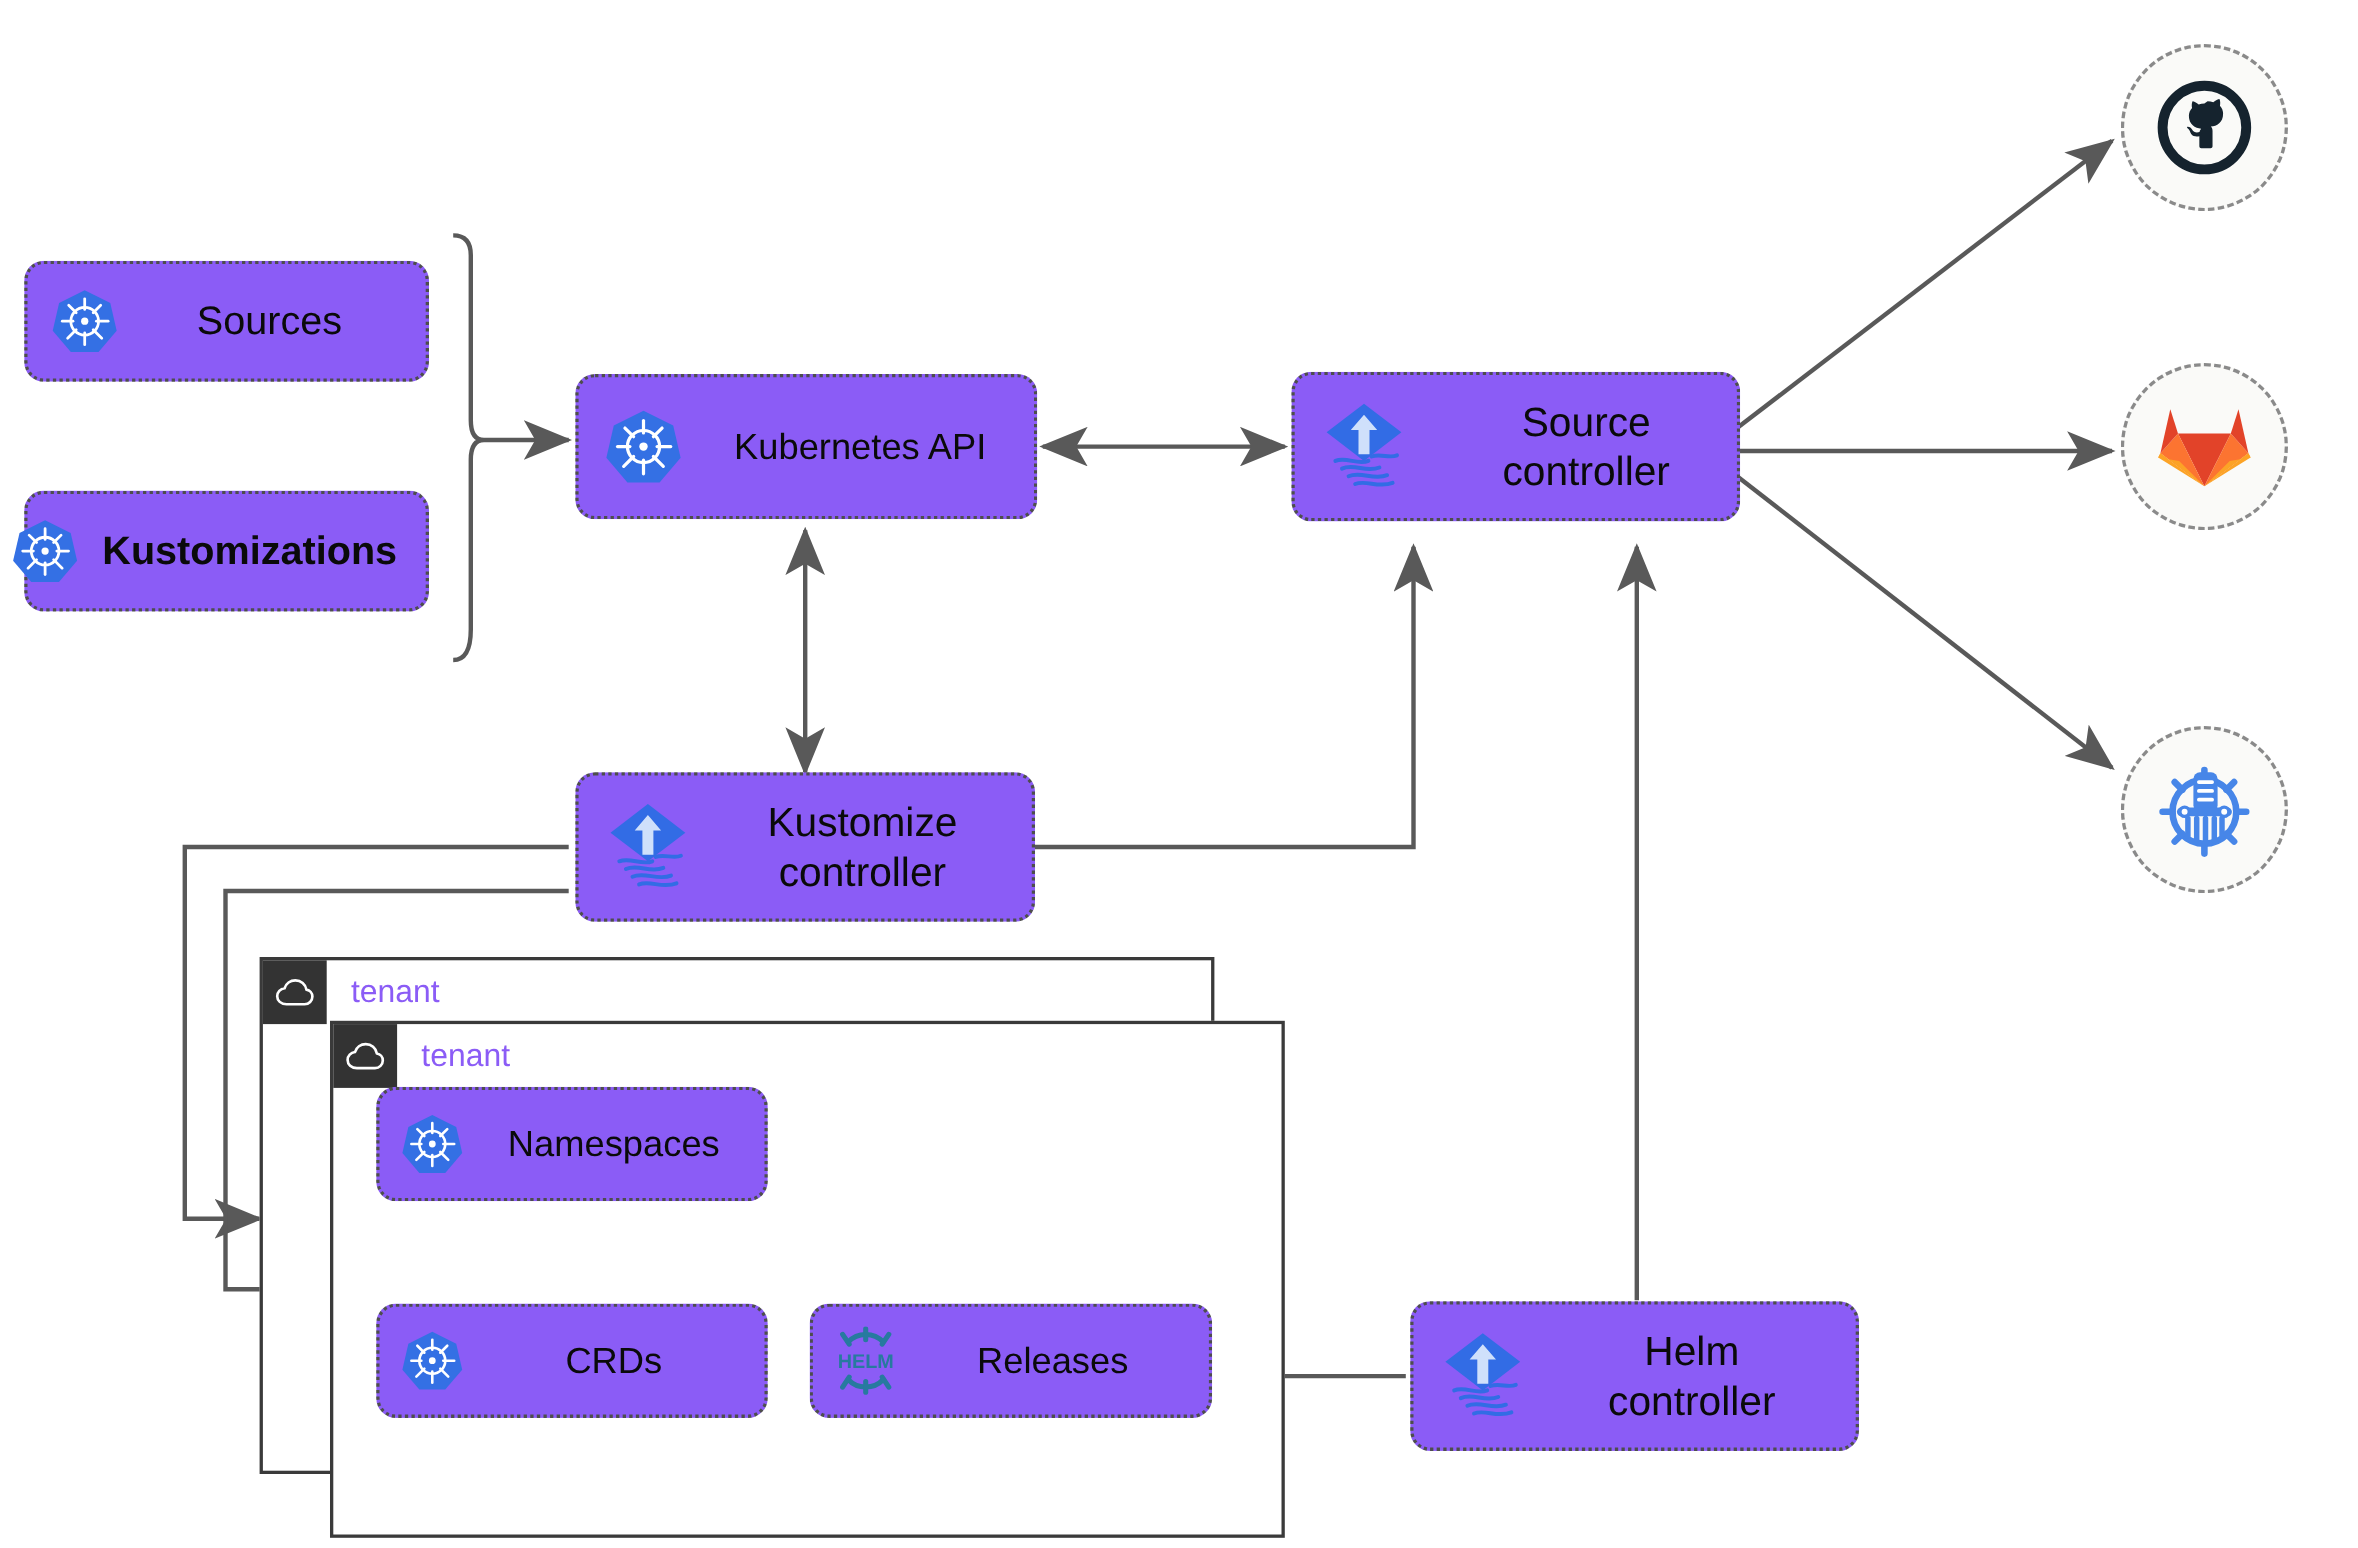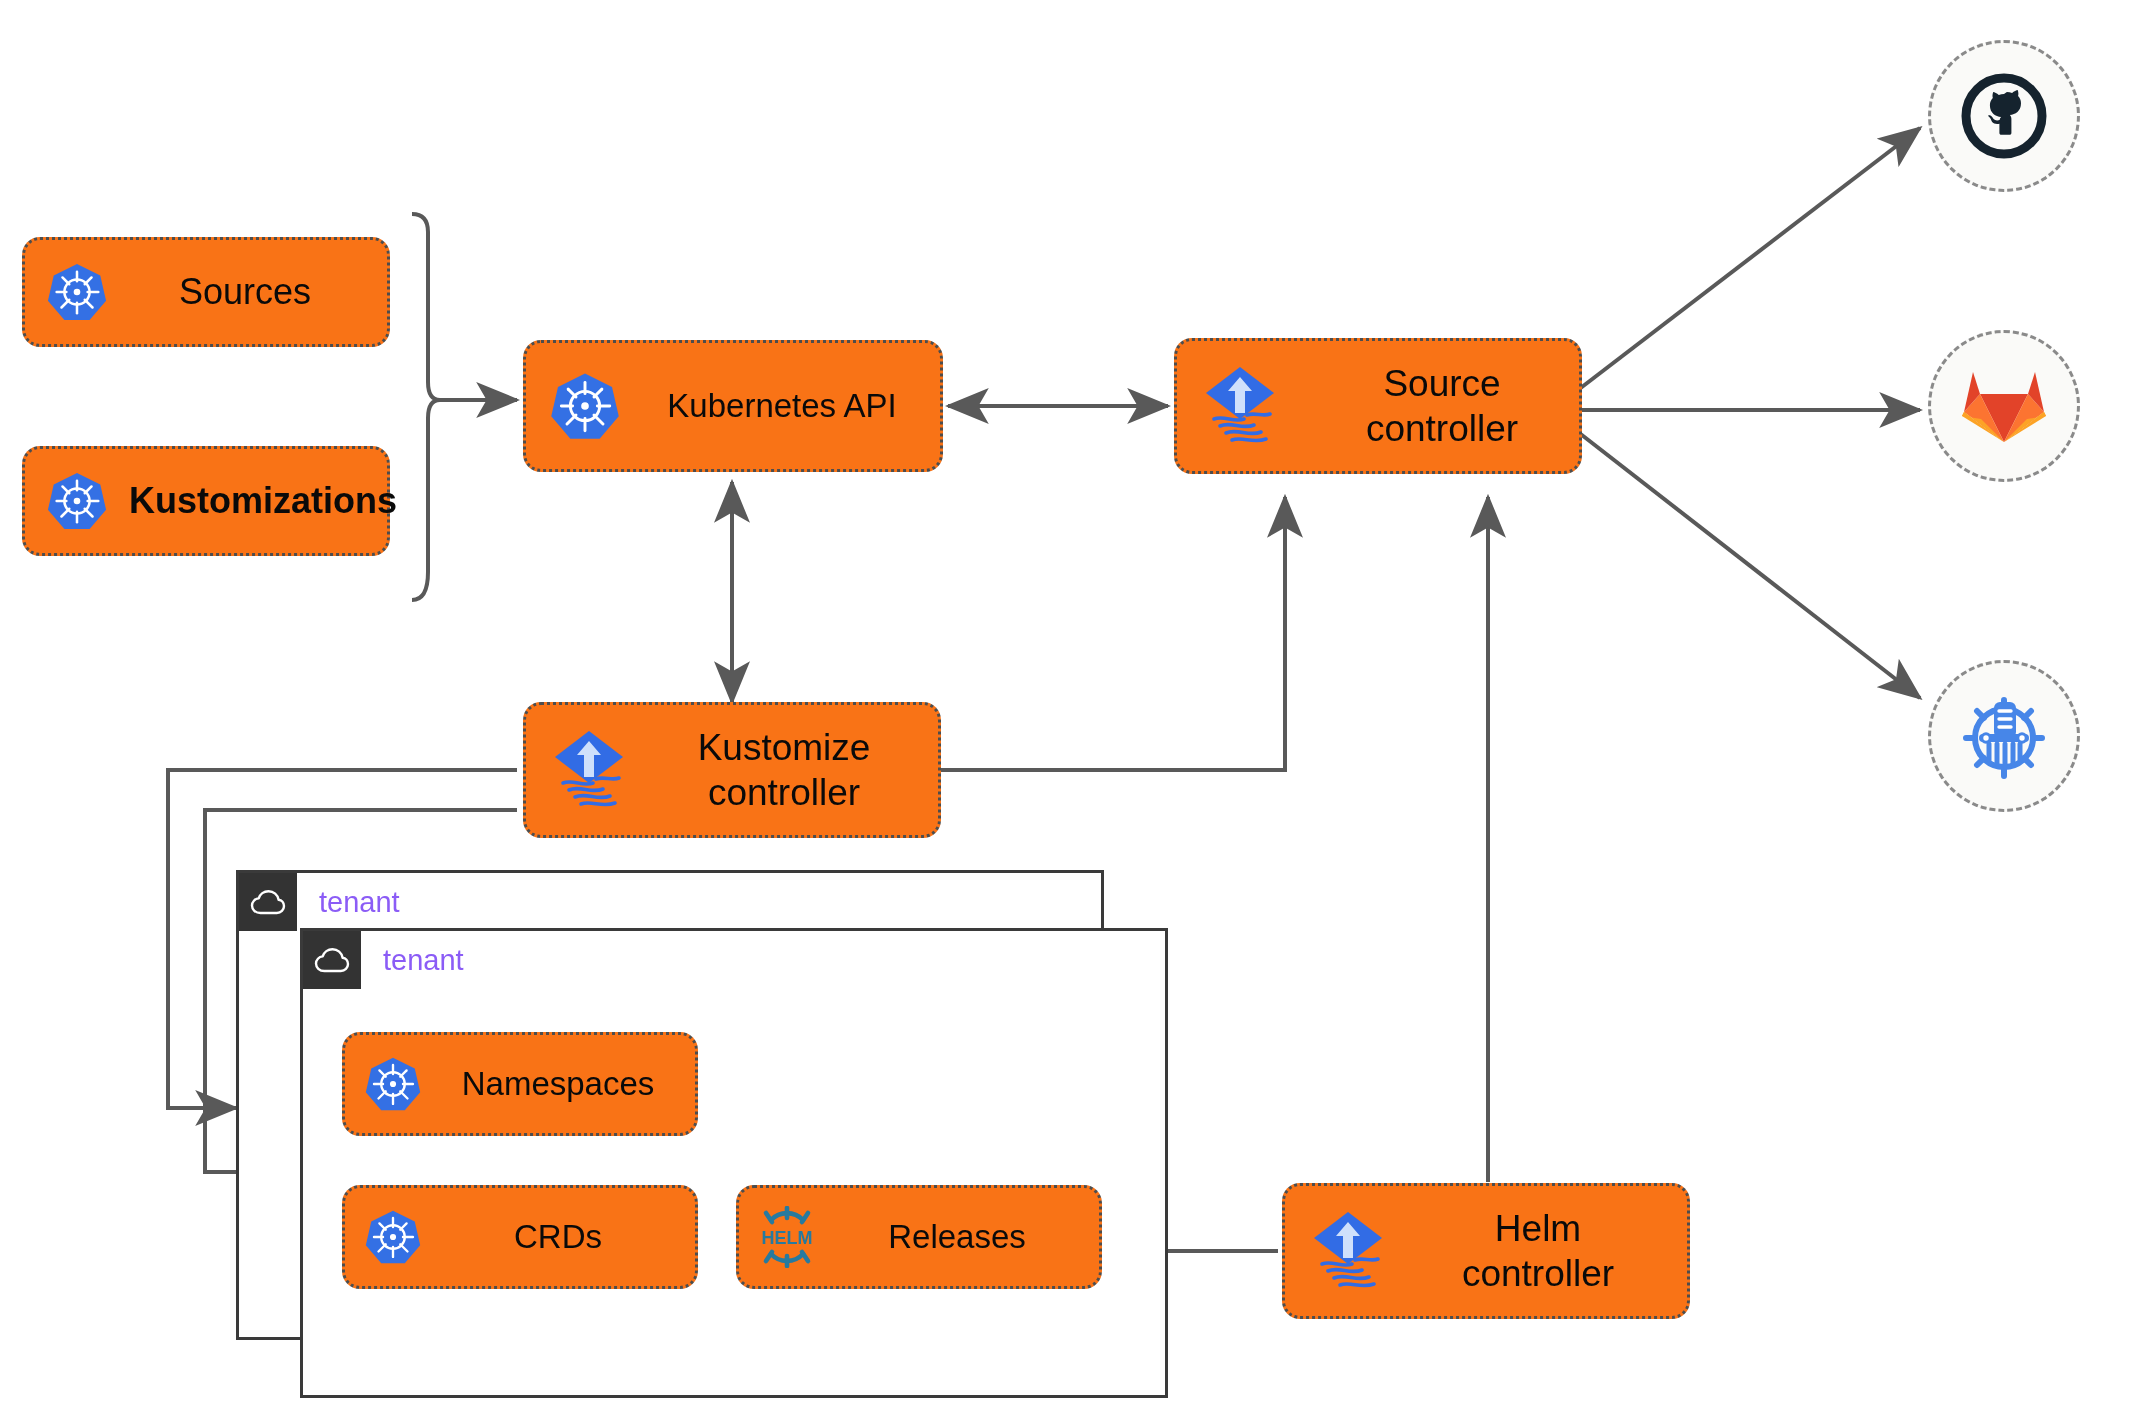--- a/index.html
+++ b/index.html
@@ -21,26 +21,26 @@
     left: 0; top: 0;
     width: 2144px;
     height: 1407px;
     pointer-events: none;
   }
 
   
   .node {
     position: absolute;
     box-sizing: border-box;
-    background: #f97316;
+    background: #8b5cf6;
     border: 3px dotted #4d4d4d;
     border-radius: 18px;
     display: flex;
     align-items: center;
-    justify-content: space-between;
+    justify-content: flex-end;
   }
   .node .ico {
     flex: 0 0 auto;
     display: flex;
     align-items: center;
     justify-content: center;
   }
   .node .lbl {
     flex: 1 1 auto;
     text-align: center;
@@ -289,21 +289,21 @@
           <path d="M26,70 C37,65 49,74 61,69"></path>
           <path d="M32,77 C42,73 53,81 66,76"></path>
           <path d="M47,52 C55,49 63,54 70,51"></path>
         </g>
       </svg>
     </div>
     <div class="lbl">Helm
 controller</div>
   </div>
 
-  <div class="node n-small" style="left:342px; top:1032px; width:356px;">
+  <div class="node n-small" style="left:342px; top:988px; width:356px;">
     <div class="ico">
       <svg width="58" height="58" viewBox="0 0 64 64" aria-hidden="true">
         <polygon points="32,3 56,15 62,41 45,61 19,61 2,41 8,15" fill="#3470e4"></polygon>
         <g fill="none" stroke="#ffffff" stroke-width="2.6" stroke-linecap="round">
           <circle cx="32" cy="32" r="13"></circle>
           <line x1="32" y1="11" x2="32" y2="21"></line>
             <line x1="32" y1="43" x2="32" y2="54"></line>
           <line x1="11" y1="32" x2="21" y2="32"></line>
             <line x1="43" y1="32" x2="54" y2="32"></line>
           <line x1="17" y1="17" x2="24" y2="24"></line>

